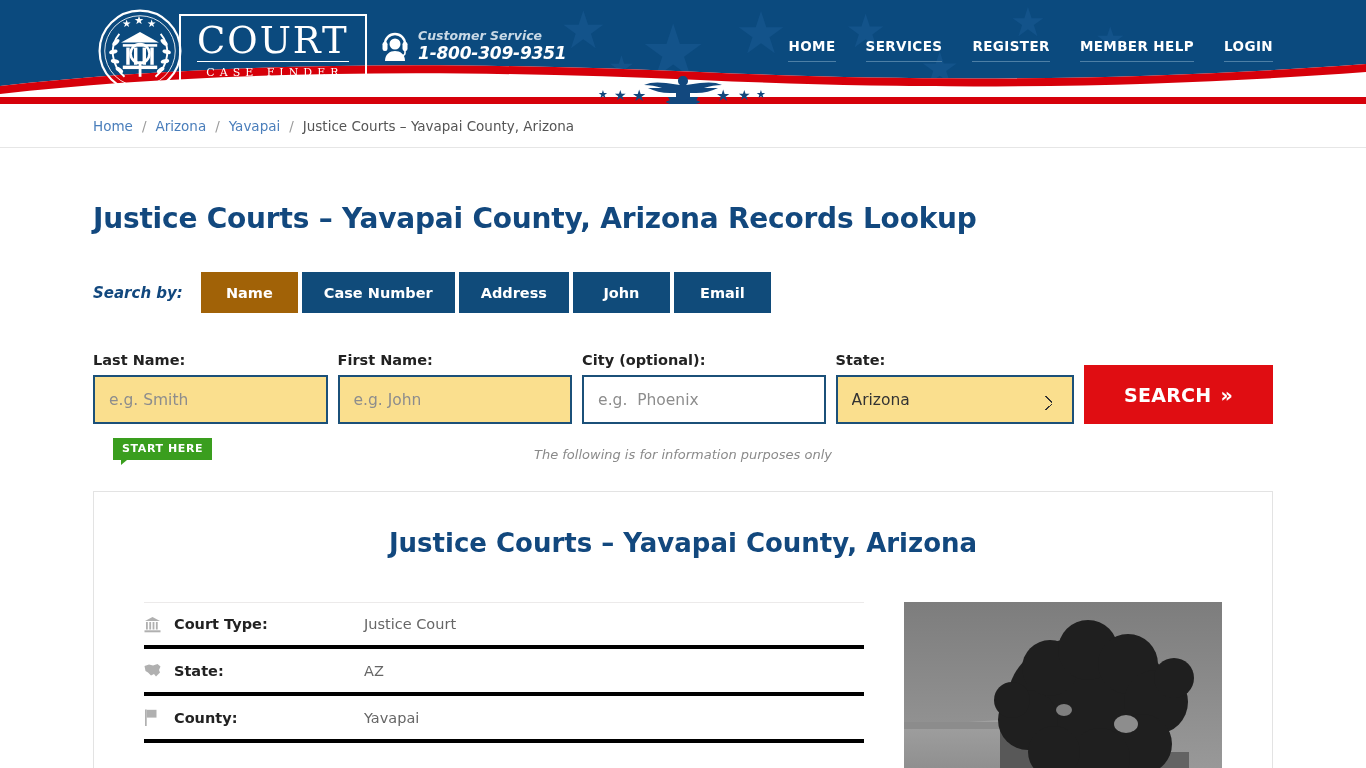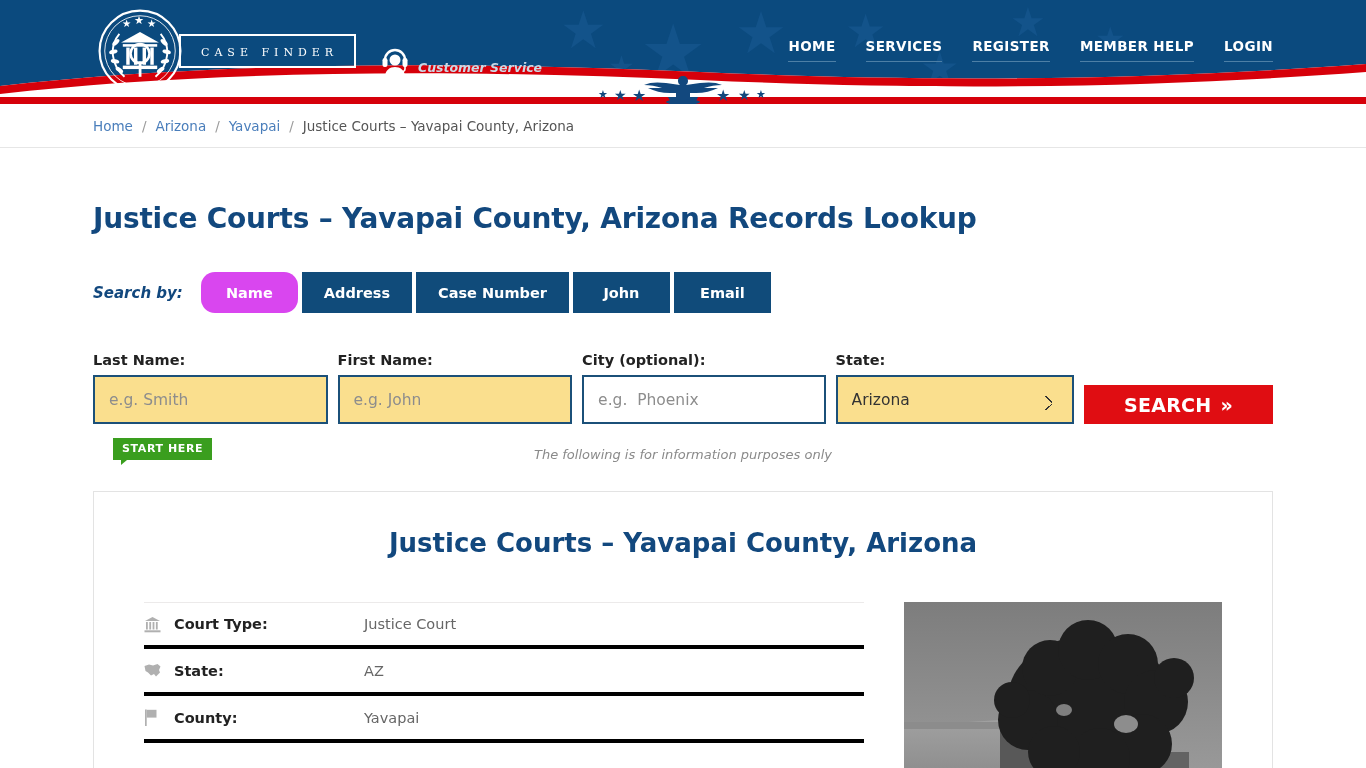--- a/index.html
+++ b/index.html
@@ -71,21 +71,21 @@
 
   
   .cs-wrap {
     position: absolute;
     left: 288px; top: 28px;
     display: flex; align-items: center; gap: 9px;
   }
   .cs-icon { width: 28px; height: 30px; }
   .cs-label {
     font-size: 12.5px; font-style: italic; font-weight: bold;
-    color: #c9d9e6; line-height: 1.25; margin-top: 32px;
+    color: #c9d9e6; line-height: 1.25;
   }
   .cs-phone {
     font-size: 17px; font-style: italic; font-weight: bold;
     color: #ffffff; line-height: 1.15; letter-spacing: -0.2px;
   }
 
   
   .nav {
     position: absolute;
     right: 0; top: 38px;
@@ -137,21 +137,21 @@
   .tab {
     height: 41px; min-width: 97px;
     background: #104b7a; color: #ffffff;
     font-size: 14.5px; font-weight: bold;
     display: flex; align-items: center; justify-content: center;
     padding: 0 22px; margin-right: 4px;
     cursor: pointer;
     border: none;
     font-family: inherit;
   }
-  .tab.active { background: #d946ef; border-radius: 14px; }
+  .tab.active { background: #a16207; }
 
   
   .start-here {
     position: absolute;
     left: 20px; top: 236px;
     background: #3a9e1e;
     color: #ffffff;
     font-size: 11px; font-weight: bold; letter-spacing: 0.6px;
     padding: 4px 9px 5px 9px;
     display: inline-block;
@@ -198,21 +198,21 @@
     -webkit-appearance: none;
     background-image:
       linear-gradient(45deg, transparent 50%, #333 50%, #333 58%, transparent 58%),
       linear-gradient(-45deg, transparent 42%, #333 42%, #333 50%, transparent 50%);
     background-position: right 20px top 19px, right 20px top 26px;
     background-size: 7px 7px, 7px 7px;
     background-repeat: no-repeat;
     color: #333;
   }
   .search-btn {
-    height: 39px; width: 190px;
+    height: 59px; width: 190px;
     background: #e00d12; color: #ffffff;
     font-size: 19px; font-weight: bold; letter-spacing: 0.3px;
     border: none; cursor: pointer;
     display: flex; align-items: center; justify-content: center;
     gap: 9px;
     font-family: inherit;
   }
 
   .disclaimer {
     text-align: center;
@@ -328,20 +328,21 @@
         <rect x="34" y="46" width="4" height="20" fill="#ffffff"></rect>
         <rect x="43" y="46" width="4" height="20" fill="#ffffff"></rect>
         <rect x="53" y="46" width="4" height="20" fill="#ffffff"></rect>
         <rect x="62" y="46" width="4" height="20" fill="#ffffff"></rect>
         <rect x="30" y="67" width="40" height="4" fill="#ffffff"></rect>
 
         <circle cx="50" cy="53" r="11" fill="none" stroke="#ffffff" stroke-width="3"></circle>
         <rect x="48.5" y="62" width="3.2" height="18" fill="#ffffff"></rect>
       </svg>
       <div class="logo-text">
+        <div class="logo-court">COURT</div>
         <div class="logo-sub">CASE FINDER</div>
       </div>
     </div>
 
     <div class="cs-wrap">
       <svg class="cs-icon" viewBox="0 0 28 30">
         <path d="M4 13 A10 10 0 0 1 24 13" fill="none" stroke="#ffffff" stroke-width="2.4"></path>
         <rect x="1.5" y="11" width="5" height="9" rx="2.2" fill="#ffffff"></rect>
         <rect x="21.5" y="11" width="5" height="9" rx="2.2" fill="#ffffff"></rect>
         <circle cx="14" cy="13" r="5.5" fill="#ffffff"></circle>
@@ -377,22 +378,22 @@
   </div>
 </div>
 
 <div class="page">
 
   <h1 class="page-title">Justice Courts – Yavapai County, Arizona Records Lookup</h1>
 
   <div class="searchby-row">
     <span class="searchby-label">Search by:</span>
     <button class="tab active">Name</button>
+    <button class="tab">Case Number</button>
     <button class="tab">Address</button>
-    <button class="tab">Case Number</button>
     <button class="tab">John</button>
     <button class="tab">Email</button>
   </div>
 
   <div class="start-here">START HERE</div>
 
   <div class="form-row">
     <div class="field f-last">
       <label>Last Name:</label>
       <input type="text" placeholder="e.g. Smith" style="">

